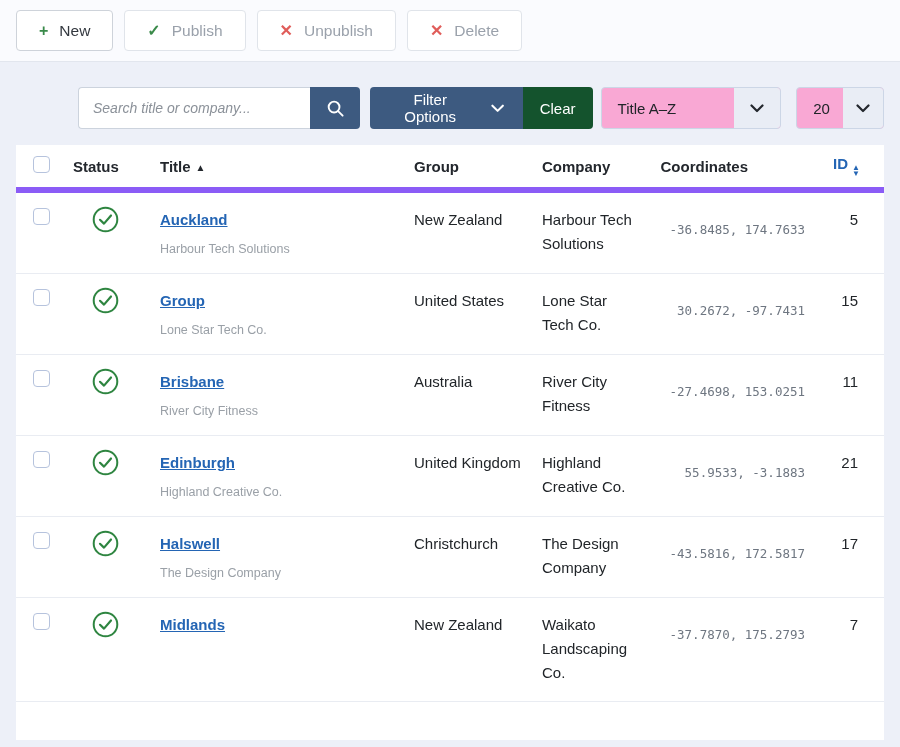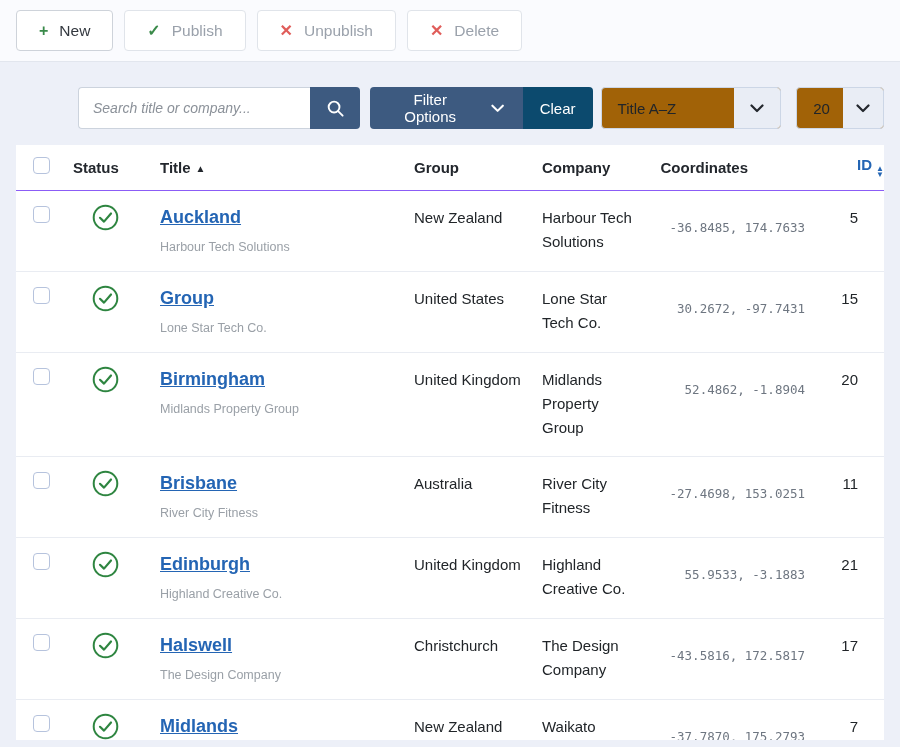--- a/index.html
+++ b/index.html
@@ -72,28 +72,28 @@
   .filter-btn {
     height:42px; padding:16px 18px;
     background:#3d5a80; color:#fff;
     border:none; border-radius:4px 0 0 4px;
     font-size:15px; font-family:inherit;
     display:inline-flex; align-items:center; gap:19px;
     cursor:pointer;
   }
   .clear-btn {
     height:42px; padding:0 17px;
-    background:#0c4a6e; color:#fff;
+    background:#14532d; color:#fff;
     border:none; border-radius:0 4px 4px 0;
     font-size:15px; font-family:inherit;
     cursor:pointer;
   }
   .select {
     height:42px;
-    background:#a16207;
+    background:#f9a8d4;
     border:1px solid #ccd6e6;
     border-radius:4px;
     display:flex; align-items:center;
     position:relative;
     cursor:pointer;
     font-size:15px;
     color:#212529;
     overflow:hidden;
   }
   .select .sel-label { padding-left:16px; flex:1; }
@@ -124,25 +124,25 @@
   col.c-coords { width:170px; }
   col.c-id { width:74px; }
 
   thead th {
     text-align:left;
     font-size:15px;
     font-weight:bold;
     color:#23272d;
     height:45px;
     vertical-align:middle;
-    border-bottom:1px solid #8b5cf6;
+    border-bottom:6px solid #8b5cf6;
     white-space:nowrap;
   }
   th.th-coords { text-align:right; padding-right:62px; }
-  th.th-id { color:#2465b4; padding-right:0; text-align:right; }
+  th.th-id { color:#2465b4; padding-right:24px; text-align:right; }
 
   tbody td {
     vertical-align:top;
     padding-top:15px;
     padding-bottom:16px;
     border-bottom:1px solid #e9ecf2;
     font-size:15px;
     line-height:24px;
   }
   .cb {
@@ -153,21 +153,21 @@
     background:#fff;
     cursor:pointer;
   }
   td.td-check { padding-left:17px; }
   th.th-check { padding-left:17px; }
   td.td-status { padding-left:19px; padding-top:13px; }
   .status-icon { width:27px; height:27px; display:block; }
   .row-title a {
     color:#2465b4;
     font-weight:bold;
-    font-size:18px;
+    font-size:15px;
     text-decoration:underline;
     line-height:18px;
   }
   .row-sub {
     margin-top:10px;
     font-size:12.5px;
     color:#9aa0a7;
     line-height:15px;
   }
   td.td-coords {
@@ -309,37 +309,20 @@
     <td class="row-title">
       <a href="#">Group</a>
       <div class="row-sub">Lone Star Tech Co.</div>
     </td>
     <td>United States</td>
     <td>Lone Star Tech Co.</td>
     <td class="td-coords">30.2672, -97.7431</td>
     <td class="td-id">15</td>
   </tr>
 
-  <tr>
-    <td class="td-check"><span class="cb"></span></td>
-    <td class="td-status">
-      <svg class="status-icon" viewBox="0 0 27 27">
-        <circle cx="13.5" cy="13.5" r="11.8" fill="none" stroke="#2e8540" stroke-width="2"></circle>
-        <polyline points="8,13.8 12,17.6 19,9.5" fill="none" stroke="#2e8540" stroke-width="2.2" stroke-linecap="round" stroke-linejoin="round"></polyline>
-      </svg>
-    </td>
-    <td class="row-title">
-      <a href="#">Birmingham</a>
-      <div class="row-sub">Midlands Property Group</div>
-    </td>
-    <td>United Kingdom</td>
-    <td>Midlands Property Group</td>
-    <td class="td-coords">52.4862, -1.8904</td>
-    <td class="td-id">20</td>
-  </tr>
 
   <tr>
     <td class="td-check"><span class="cb"></span></td>
     <td class="td-status">
       <svg class="status-icon" viewBox="0 0 27 27">
         <circle cx="13.5" cy="13.5" r="11.8" fill="none" stroke="#2e8540" stroke-width="2"></circle>
         <polyline points="8,13.8 12,17.6 19,9.5" fill="none" stroke="#2e8540" stroke-width="2.2" stroke-linecap="round" stroke-linejoin="round"></polyline>
       </svg>
     </td>
     <td class="row-title">

